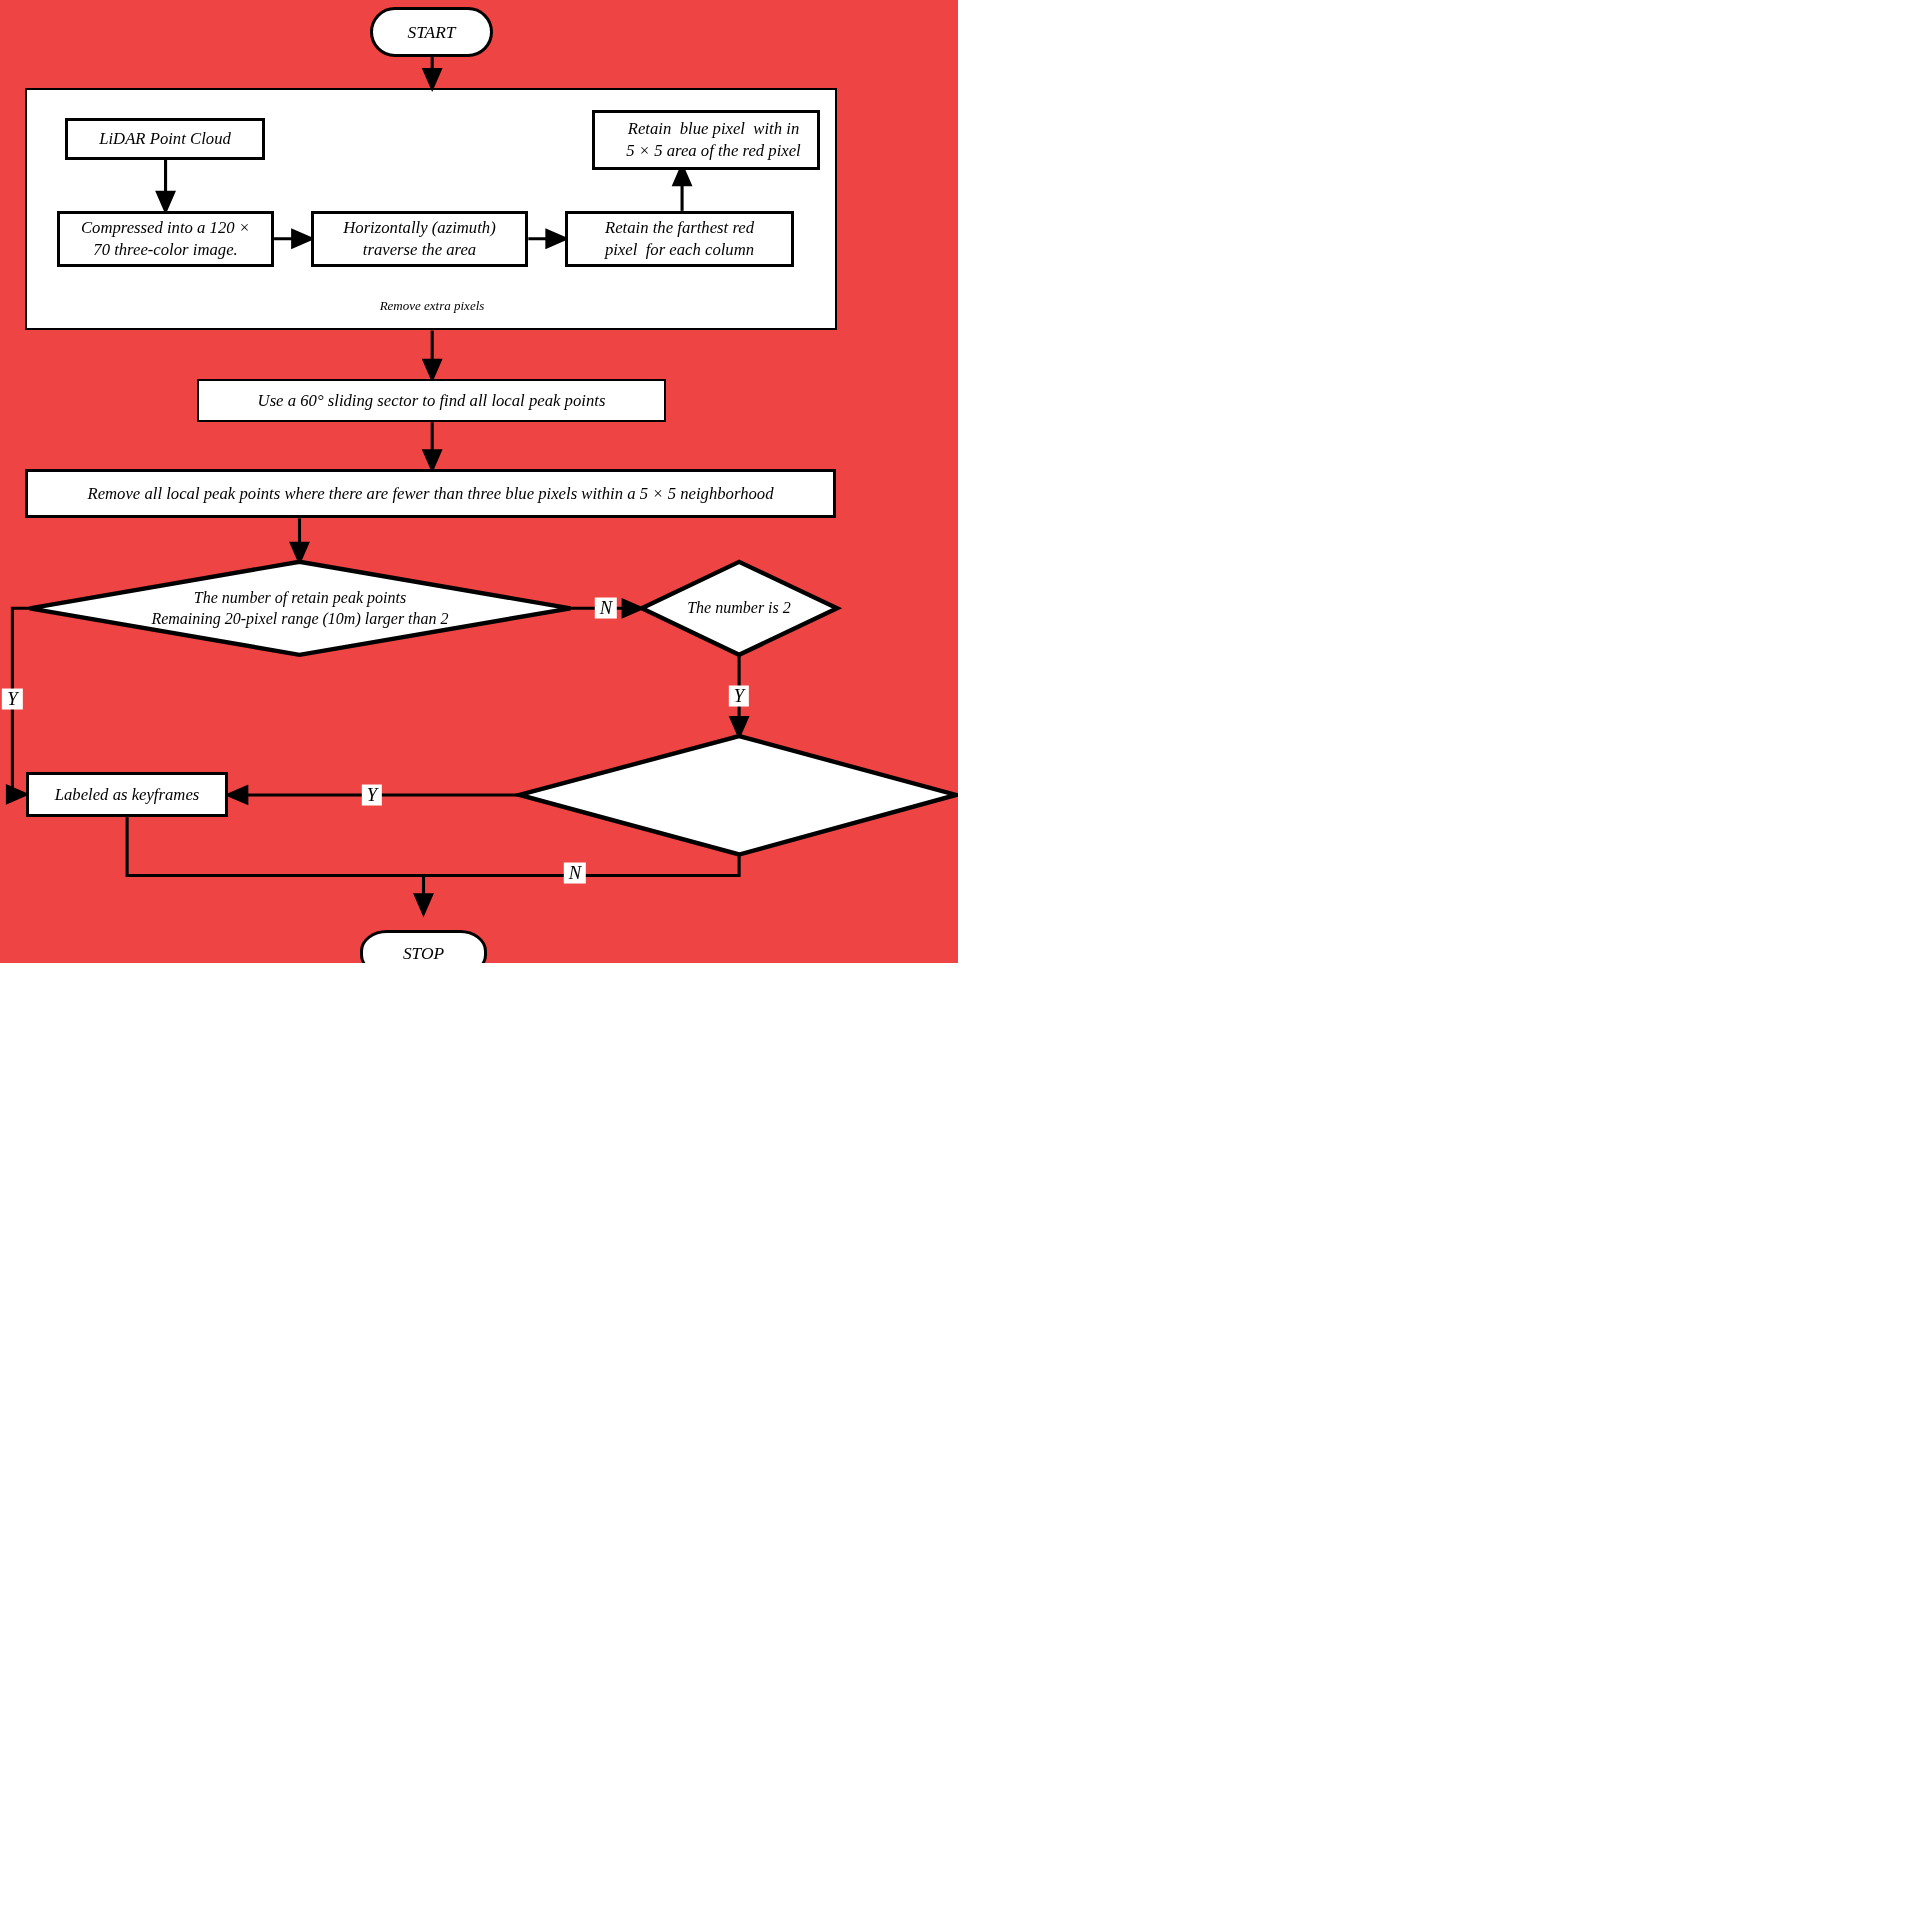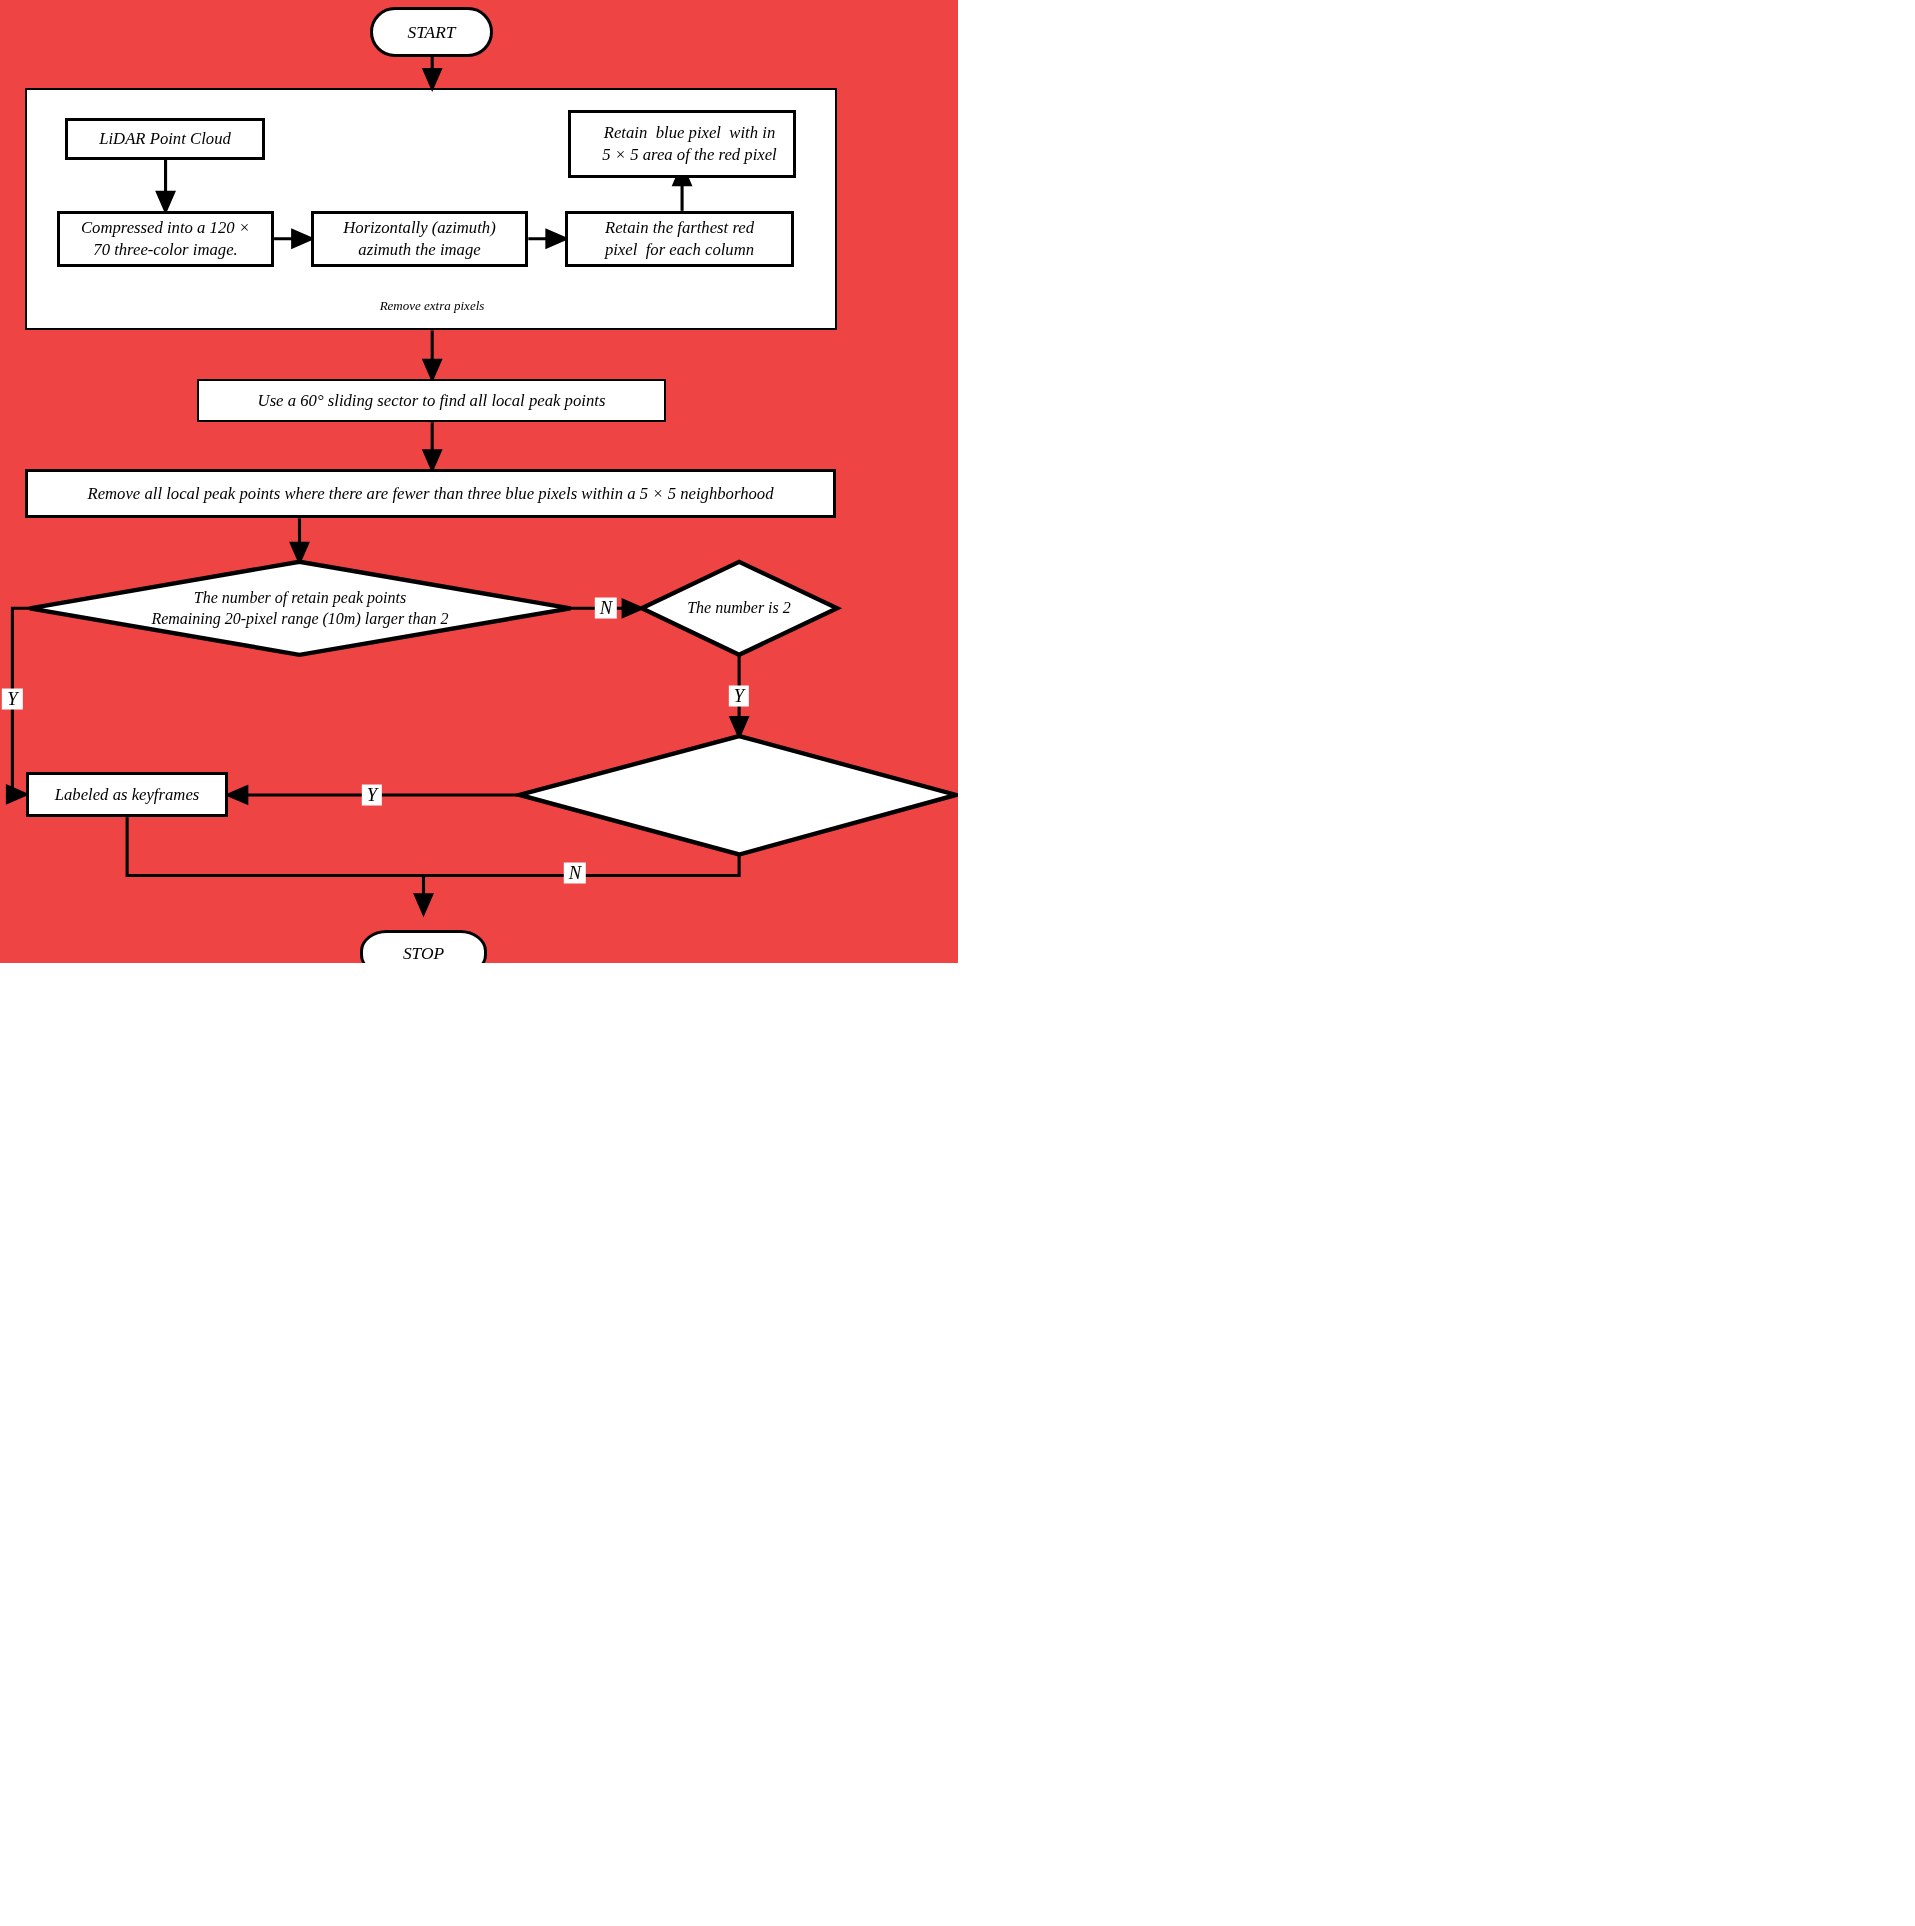--- a/index.html
+++ b/index.html
@@ -157,33 +157,33 @@
   </svg>
 
   <div class="terminal" style="left:370px; top:7.4px; width:123px; height:50px; border-radius:25px;">
     <span>START</span>
   </div>
 
   <div class="box" style="left:65px; top:118px; width:200px; height:42px;">
     <span class="line">LiDAR Point Cloud</span>
   </div>
 
-  <div class="box" style="left:568px; top:110px; width:228px; height:68px;padding-left:15px;">
+  <div class="box" style="left:592px; top:110px; width:228px; height:60px;padding-left:15px;">
     <span class="line">Retain  blue pixel  with in</span>
     <span class="line">5 × 5 area of the red pixel</span>
   </div>
 
   <div class="box" style="left:57px; top:211px; width:217px; height:56px;">
     <span class="line">Compressed into a 120 ×</span>
     <span class="line">70 three-color image.</span>
   </div>
 
   <div class="box" style="left:311px; top:211px; width:217px; height:56px;">
     <span class="line">Horizontally (azimuth)</span>
-    <span class="line">azimuth the image</span>
+    <span class="line">traverse the area</span>
   </div>
 
   <div class="box" style="left:565px; top:211px; width:229px; height:56px;">
     <span class="line">Retain the farthest red</span>
     <span class="line">pixel  for each column</span>
   </div>
 
   <div class="floating-label" style="left:432px; top:306px;">Remove extra pixels</div>
 
   <div class="box" style="left:197px; top:379px; width:469px; height:43px; border-width:2.5px;">

